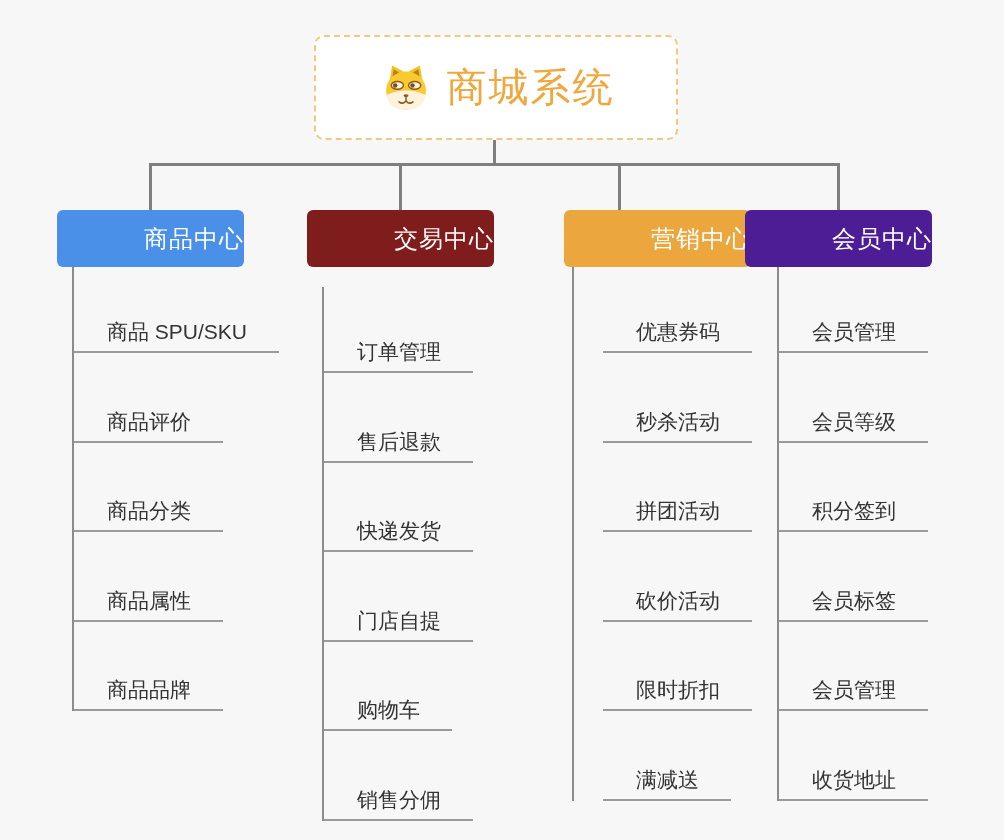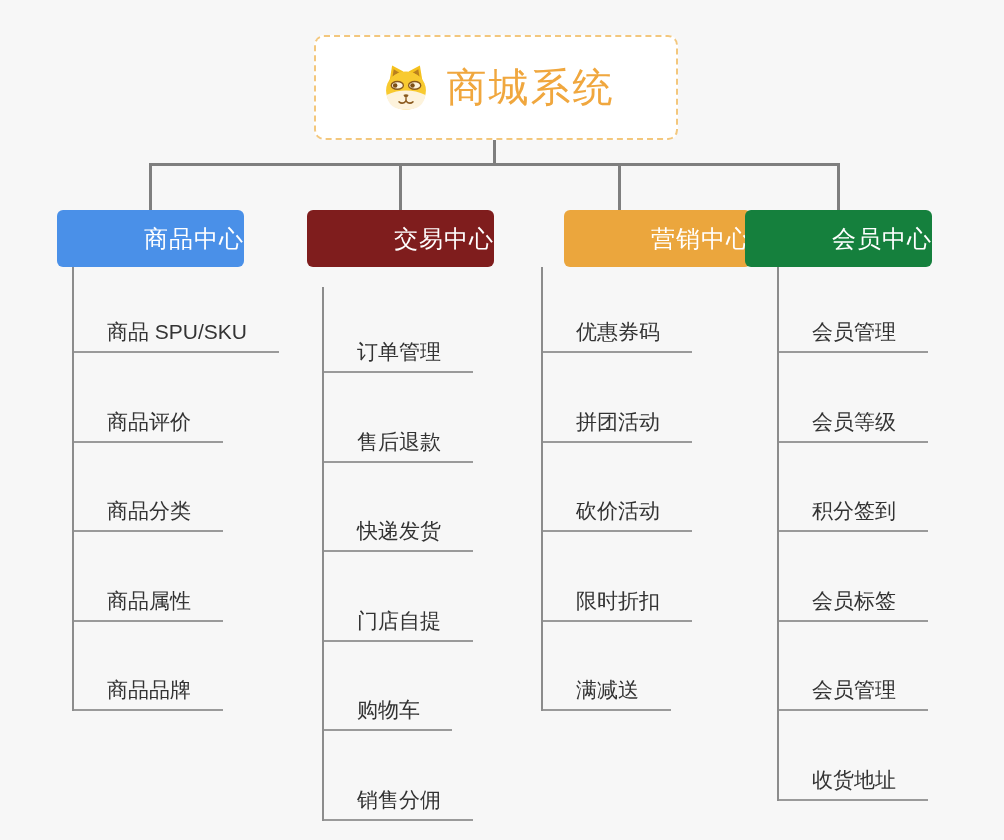--- a/index.html
+++ b/index.html
@@ -67,21 +67,21 @@
   .branch-box.b3 { left: 745px; background: #6fbe44; }
 
   
   .column {
     position: absolute;
     top: 267px;
     border-left: 2px solid #8c8c8c;
   }
   .column.c0 { left: 72px; }
   .column.c1 { left: 322px; margin-top: 20px; }
-  .column.c2 { left: 541px; }
+  .column.c2 { left: 572px; padding-left: 29px; }
   .column.c3 { left: 761px; margin-left: 16px; }
   .row {
     height: 89.5px;
     display: flex;
     align-items: flex-end;
   }
   .row:first-child { height: 86px; }
   .leaf {
     border-bottom: 2px solid #9a9a9a;
     padding: 0 32px 5px 33px;
@@ -130,21 +130,21 @@
 
   <div class="branch-box b0" style="background: rgb(74, 144, 232);">
     <span>商品中心</span>
   </div>
   <div class="branch-box b1" style="background: #7f1d1d;">
     <span>交易中心</span>
   </div>
   <div class="branch-box b2" style="background: rgb(235, 166, 61);">
     <span>营销中心</span>
   </div>
-  <div class="branch-box b3" style="background: #15803d;">
+  <div class="branch-box b3" style="background: #4c1d95;">
     <span>会员中心</span>
   </div>
 
   <div class="column c0">
     <div class="row">
         <div class="leaf">商品 SPU/SKU</div>
       </div>
     <div class="row">
         <div class="leaf">商品评价</div>
       </div>
@@ -178,20 +178,23 @@
     <div class="row">
         <div class="leaf">销售分佣</div>
       </div>
   </div>
 
   <div class="column c2">
     <div class="row">
         <div class="leaf">优惠券码</div>
       </div>
     <div class="row">
+        <div class="leaf">秒杀活动</div>
+      </div>
+    <div class="row">
         <div class="leaf">拼团活动</div>
       </div>
     <div class="row">
         <div class="leaf">砍价活动</div>
       </div>
     <div class="row">
         <div class="leaf">限时折扣</div>
       </div>
     <div class="row">
         <div class="leaf">满减送</div>

